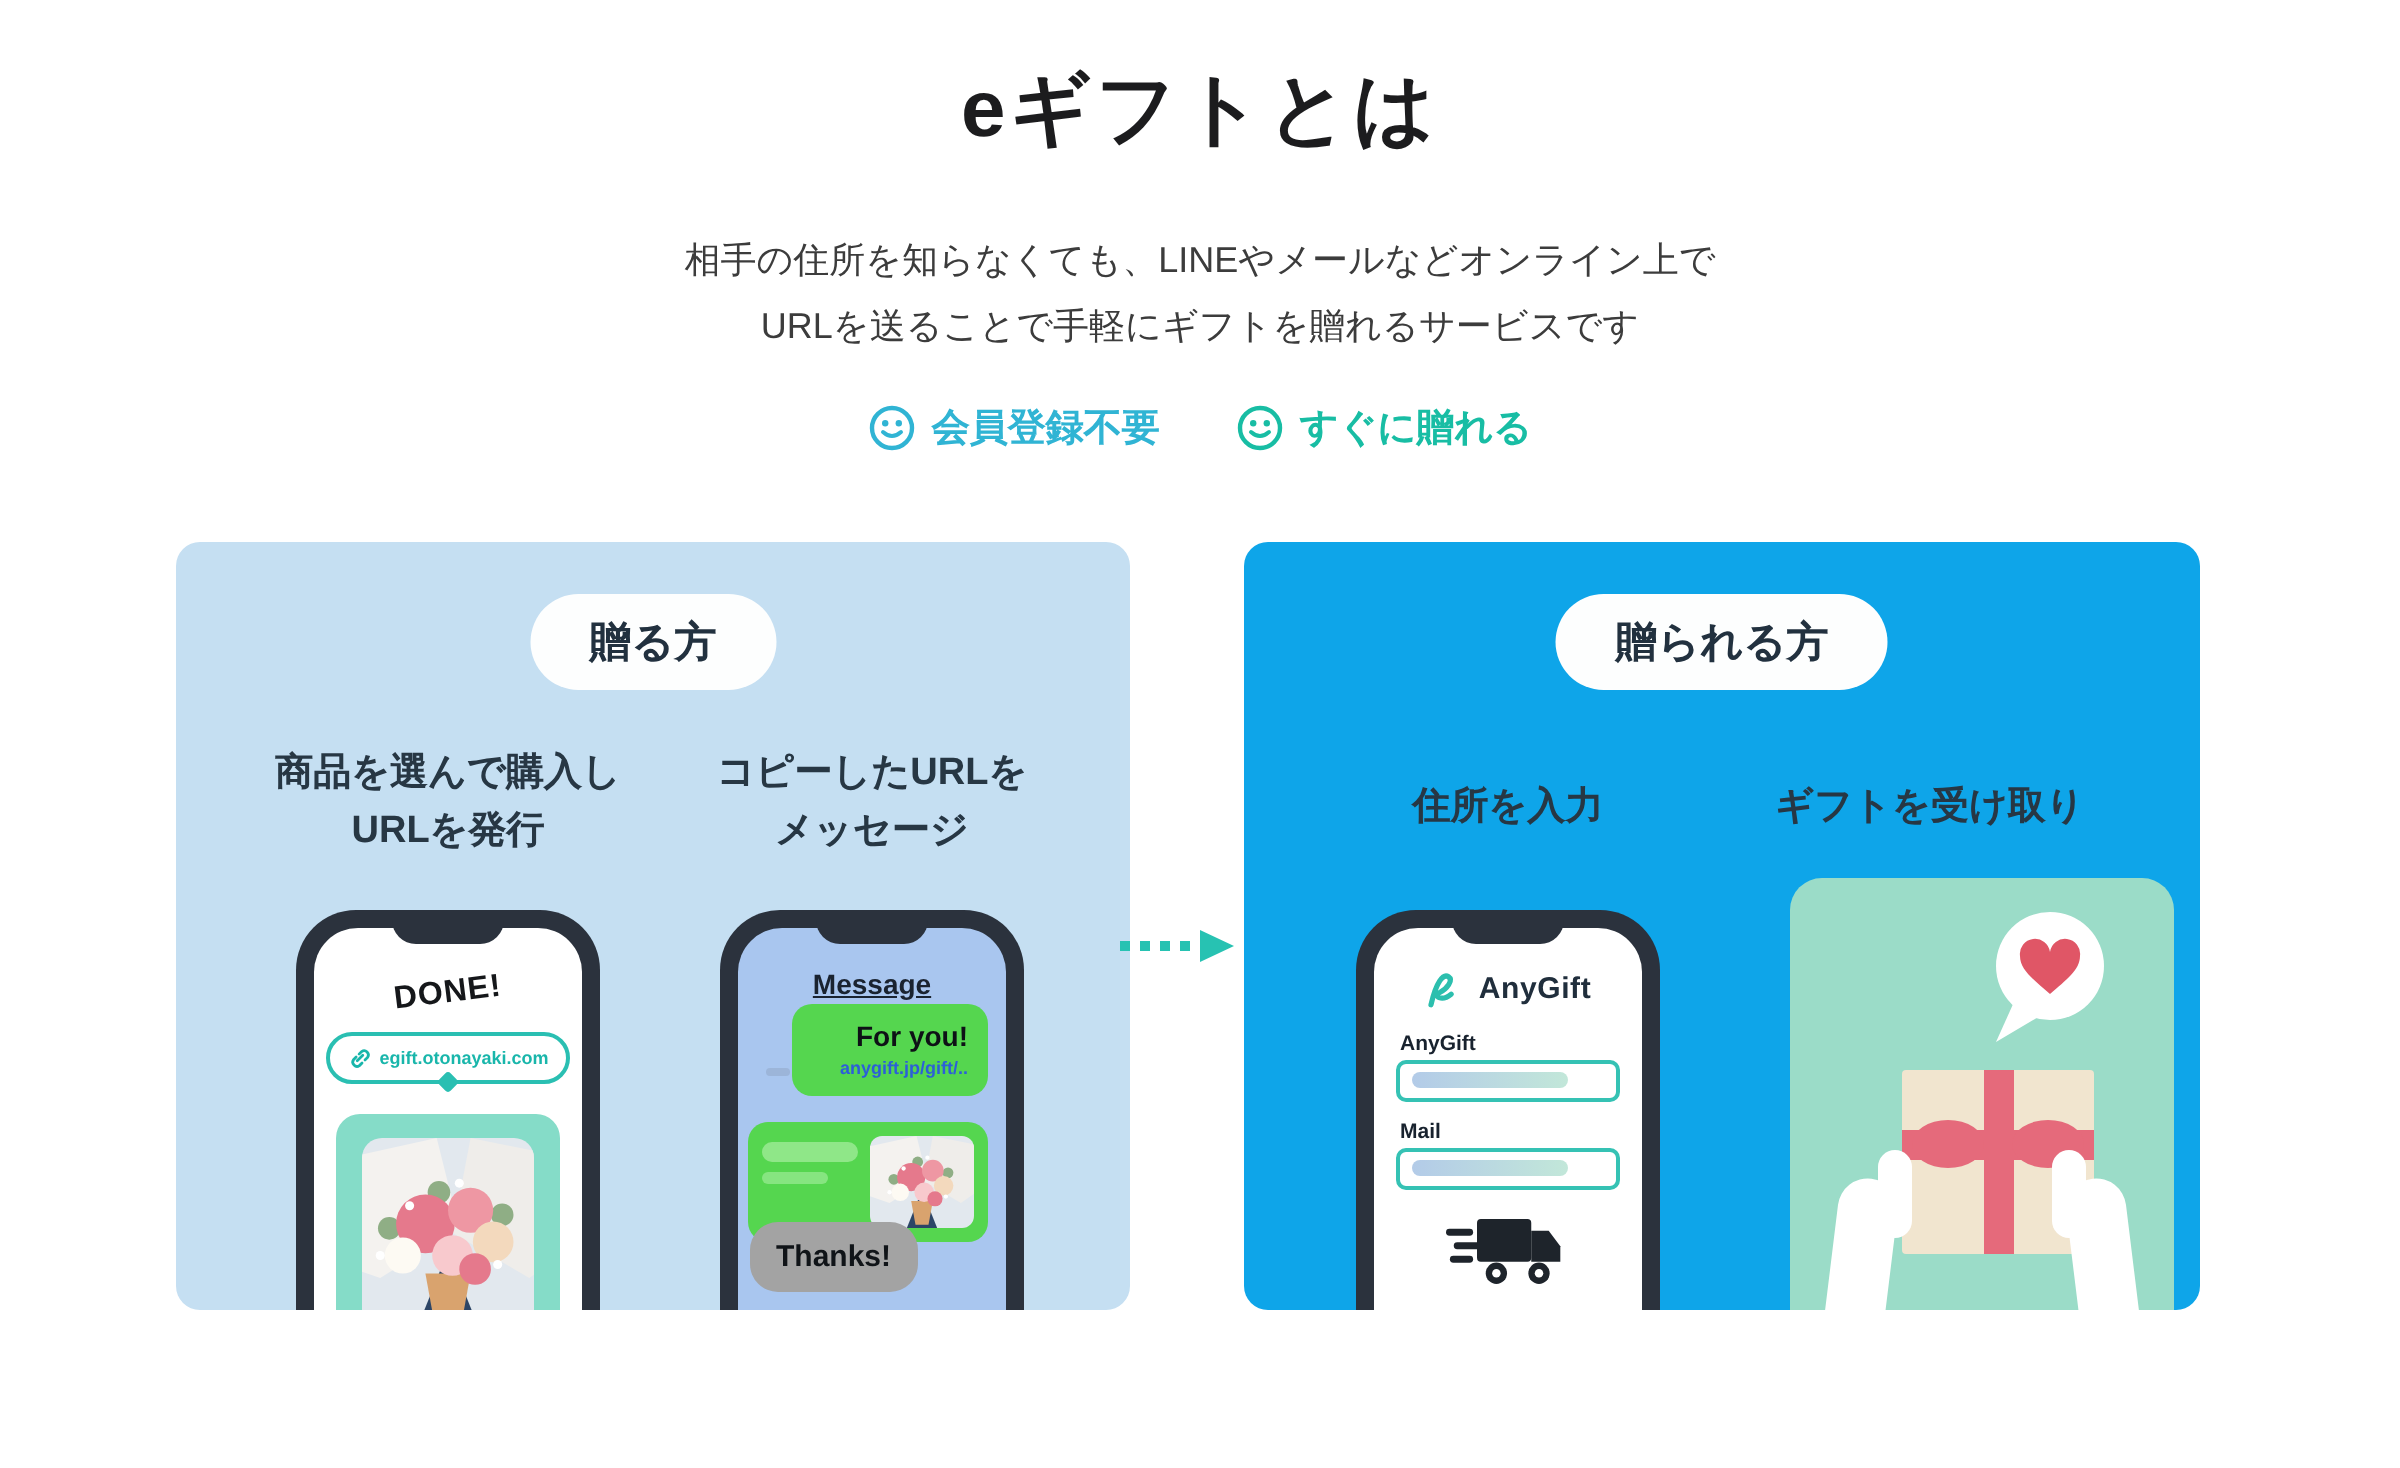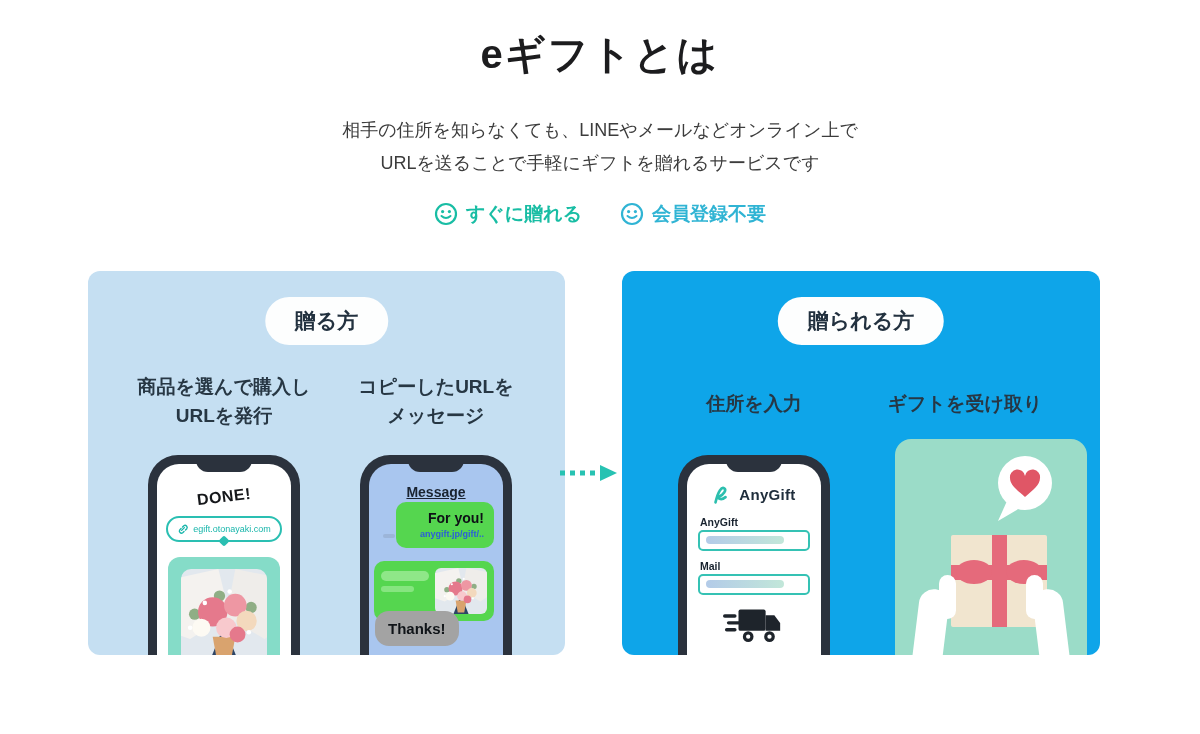--- a/index.html
+++ b/index.html
@@ -40,21 +40,21 @@
   .screen { position:absolute; left:9px; right:9px; top:9px; bottom:0; background:#fff;
             border-radius:22px 22px 0 0; overflow:hidden; }
   .notch { position:absolute; top:0; left:50%; transform:translateX(-50%); width:56px; height:17px;
            background:#2b323d; border-radius:0 0 12px 12px; }
 
   
   .done-text { margin-top:24px; text-align:center; font-size:16px; font-weight:900; color:#15171a;
                letter-spacing:.5px; transform:rotate(-7deg); }
   .link-pill { margin:10px auto 0; width:fit-content; display:flex; align-items:center; gap:4px;
                border:2px solid #2abfb2; border-radius:999px; padding:5px 9px;
-               font-size:9px; font-weight:400; color:#19b6ab; background:#fff;justify-content:center; }
+               font-size:9px; font-weight:700; color:#19b6ab; background:#fff;justify-content:center; }
   .pill-tail { width:8px; height:8px; background:#2abfb2; margin:-5px auto 0; transform:rotate(45deg); border-radius:2px; }
   .gift-photo-panel { position:absolute; left:11px; right:11px; top:93px; bottom:-6px;
                       background:#85dcc8; border-radius:12px; }
   .gift-photo { position:absolute; left:13px; right:13px; top:12px; height:96px; border-radius:10px; overflow:hidden; }
   .gift-photo svg { display:block; width:100%; height:100%; }
 
   
   .screen-message { background:#a9c6ef; }
   .msg-header { margin-top:20px; text-align:center; font-size:14px; font-weight:800; color:#1a2330;text-decoration:underline; }
   .bubble-sent { position:absolute; right:9px; top:38px; background:#55d64f; border-radius:10px;
@@ -118,37 +118,37 @@
 
 <div class="page">
 
   <div class="header">
     <h1 class="page-title">eギフトとは</h1>
     <p class="subtitle">
       <span>相手の住所を知らなくても、LINEやメールなどオンライン上で</span><br>
       <span>URLを送ることで手軽にギフトを贈れるサービスです</span>
     </p>
     <div class="features">
+      <div class="feature feature-2">
+        <svg class="smiley" width="24" height="24" viewBox="0 0 24 24">
+          <circle cx="12" cy="12" r="10" fill="none" stroke="currentColor" stroke-width="2.2"></circle>
+          <circle cx="8.6" cy="9.6" r="1.6" fill="currentColor"></circle>
+          <circle cx="15.4" cy="9.6" r="1.6" fill="currentColor"></circle>
+          <path d="M7.5 14 Q12 18 16.5 14" fill="none" stroke="currentColor" stroke-width="2" stroke-linecap="round"></path>
+        </svg>
+        <span>会員登録不要</span>
+      </div>
       <div class="feature feature-1">
         <svg class="smiley" width="24" height="24" viewBox="0 0 24 24">
           <circle cx="12" cy="12" r="10" fill="none" stroke="currentColor" stroke-width="2.2"></circle>
           <circle cx="8.6" cy="9.6" r="1.6" fill="currentColor"></circle>
           <circle cx="15.4" cy="9.6" r="1.6" fill="currentColor"></circle>
           <path d="M7.5 14 Q12 18 16.5 14" fill="none" stroke="currentColor" stroke-width="2" stroke-linecap="round"></path>
         </svg>
         <span>すぐに贈れる</span>
-      </div>
-      <div class="feature feature-2">
-        <svg class="smiley" width="24" height="24" viewBox="0 0 24 24">
-          <circle cx="12" cy="12" r="10" fill="none" stroke="currentColor" stroke-width="2.2"></circle>
-          <circle cx="8.6" cy="9.6" r="1.6" fill="currentColor"></circle>
-          <circle cx="15.4" cy="9.6" r="1.6" fill="currentColor"></circle>
-          <path d="M7.5 14 Q12 18 16.5 14" fill="none" stroke="currentColor" stroke-width="2" stroke-linecap="round"></path>
-        </svg>
-        <span>会員登録不要</span>
       </div>
     </div>
   </div>
 
   <div class="cards">
 
     <div class="card card-sender">
       <div class="badge">贈る方</div>
 
       <div class="step-label step-1">

